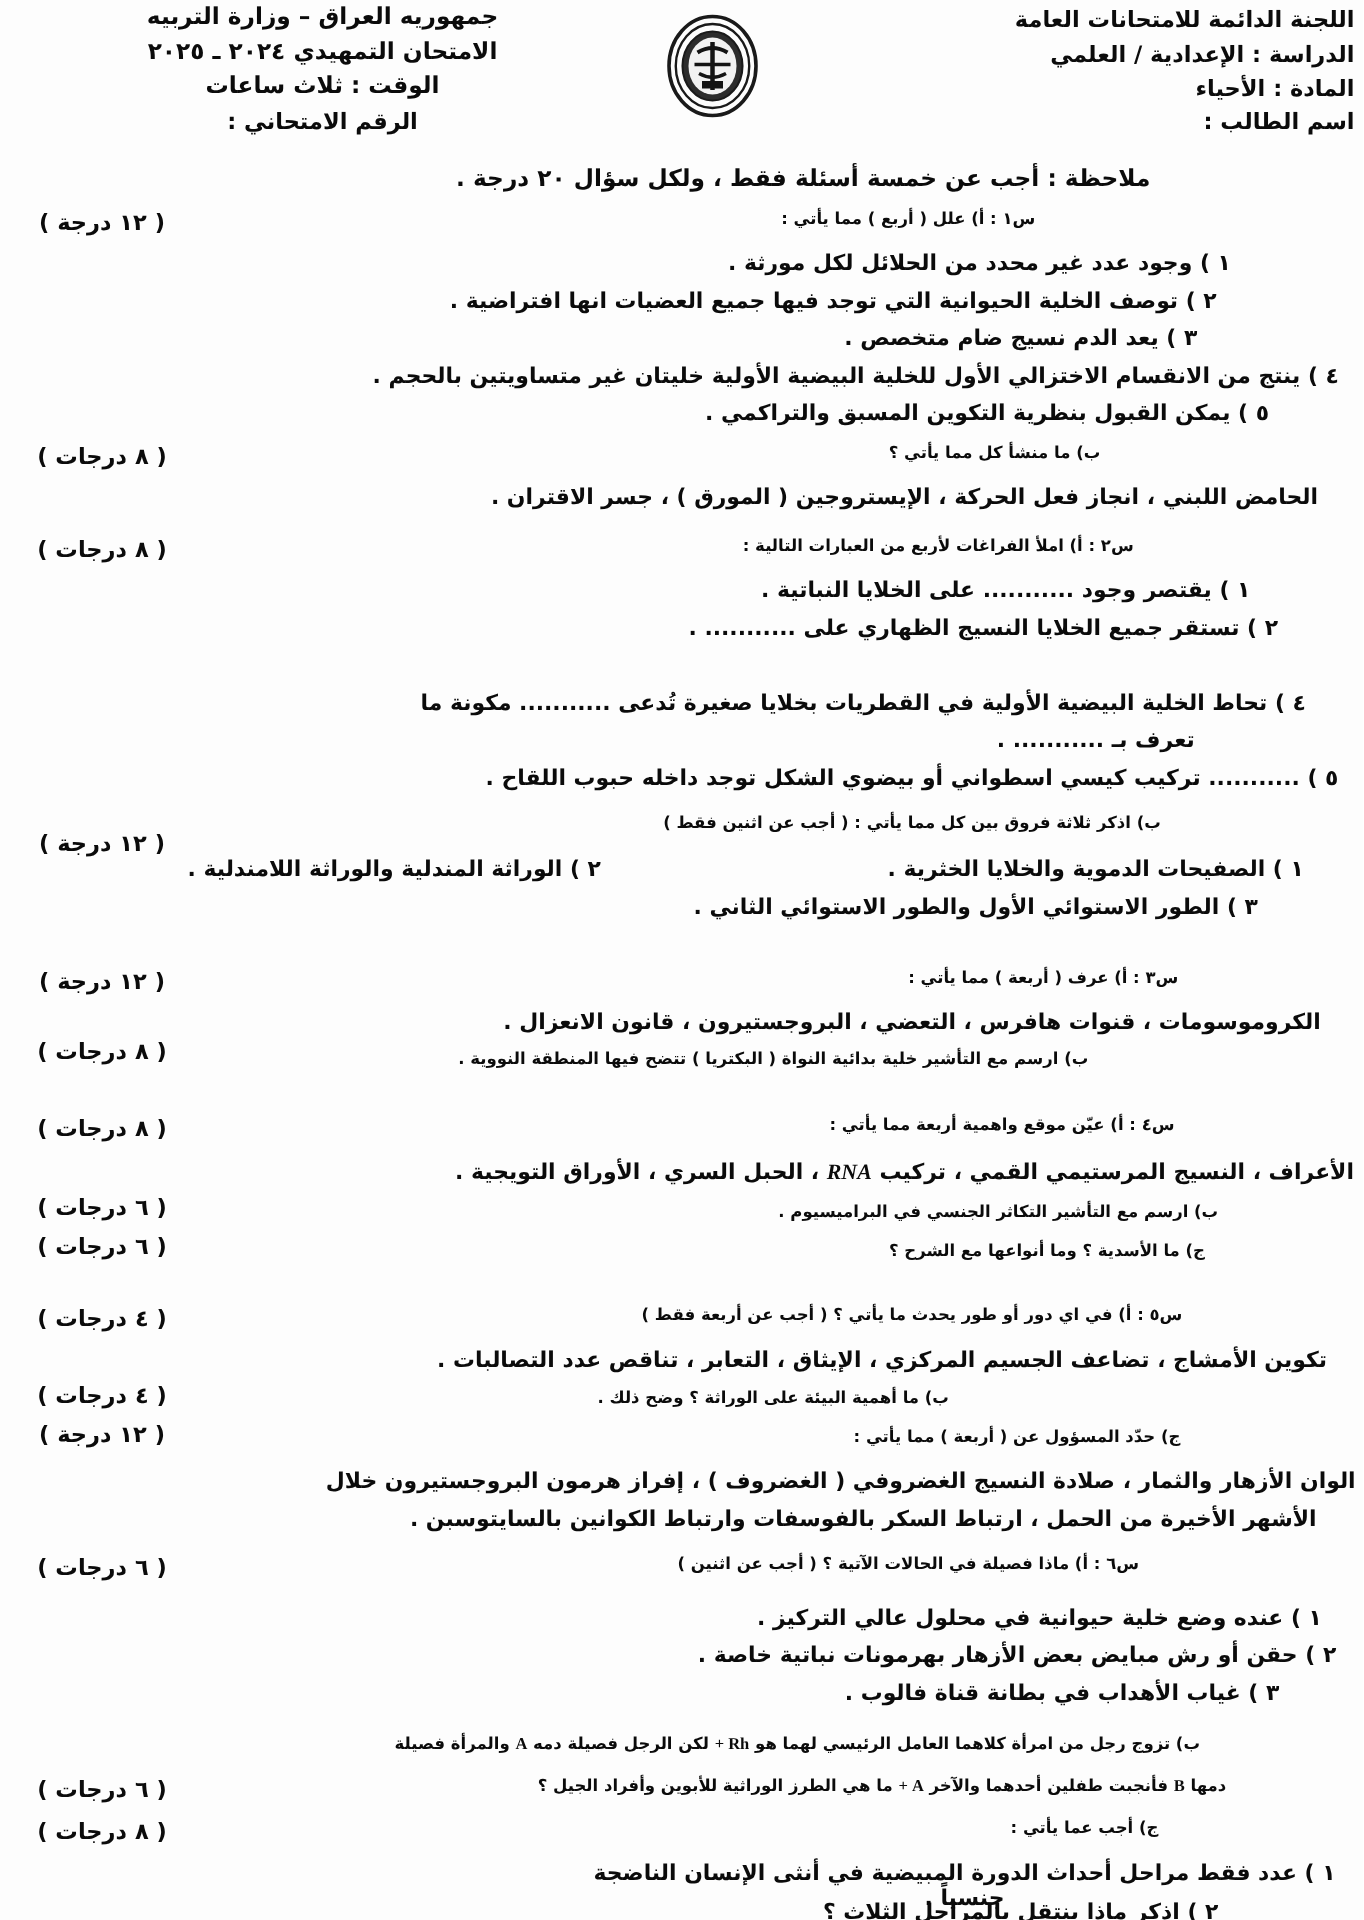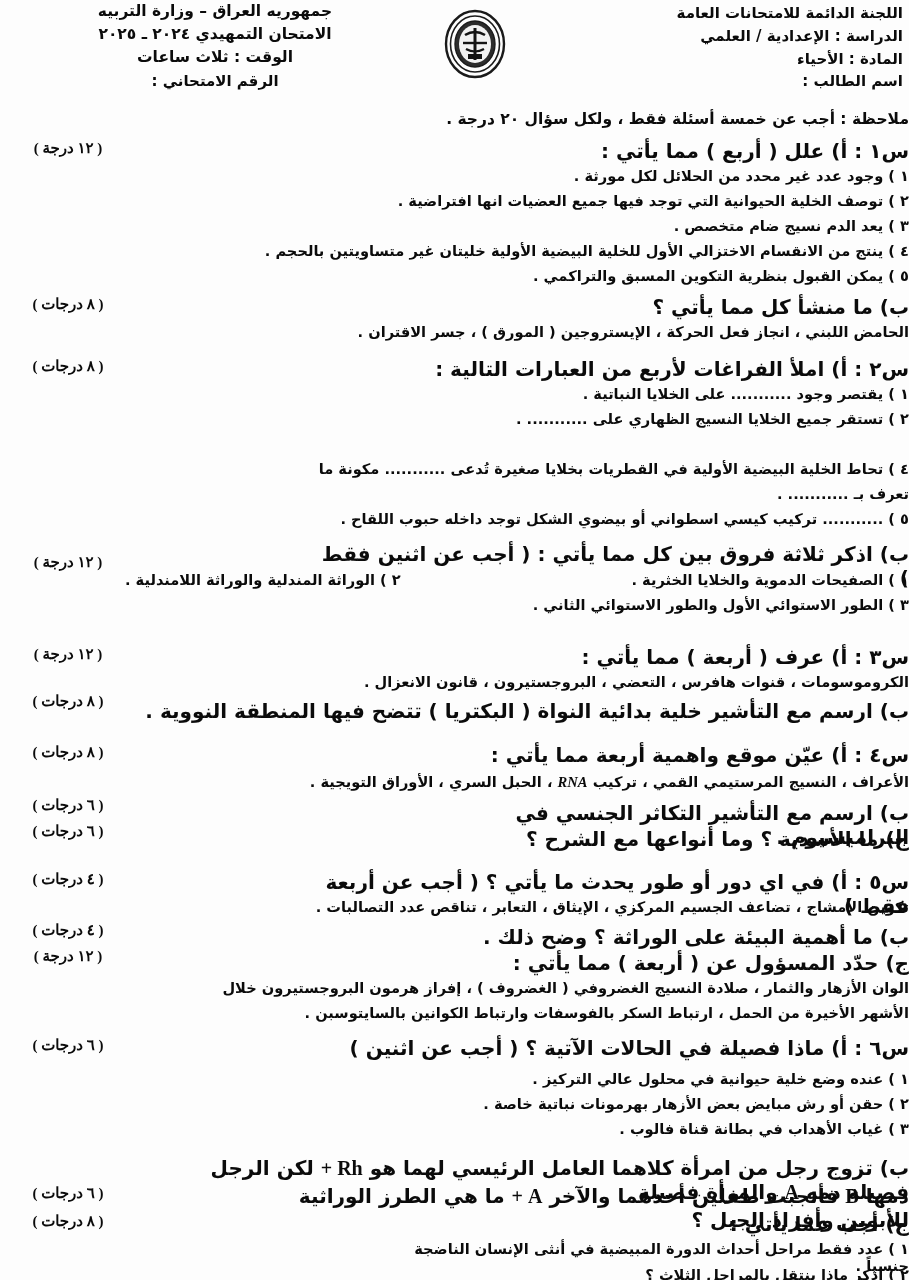--- a/index.html
+++ b/index.html
@@ -73,45 +73,44 @@
 
   
   .line {
     position: absolute;
     right: 0;
     width: 787px;
     padding-left: 0;
     box-sizing: border-box;
     font-weight: bold;
     direction: rtl;
-    text-align: right;
+    text-align: center;
   }
   .note {
     font-size: 15.5px;
   }
   .qhead {
-    font-size: 20px;
+    font-size: 11px;
   }
   .sub {
     font-size: 14.6px;
   }
   .terms {
     font-size: 14.6px;
   }
 
   .mark {
     position: absolute;
     left: 4px;
     width: 128px;
     text-align: center;
     font-size: 15px;
     font-weight: bold;
     direction: rtl;
     white-space: nowrap;
-    font-family: Liberation Serif, serif;
   }
 
   .lat {
     font-family: Liberation Serif, serif;
     font-style: italic;
     font-weight: bold;
   }
   .latn {
     font-family: "Liberation Serif", "DejaVu Serif", serif;
     font-style: normal;

